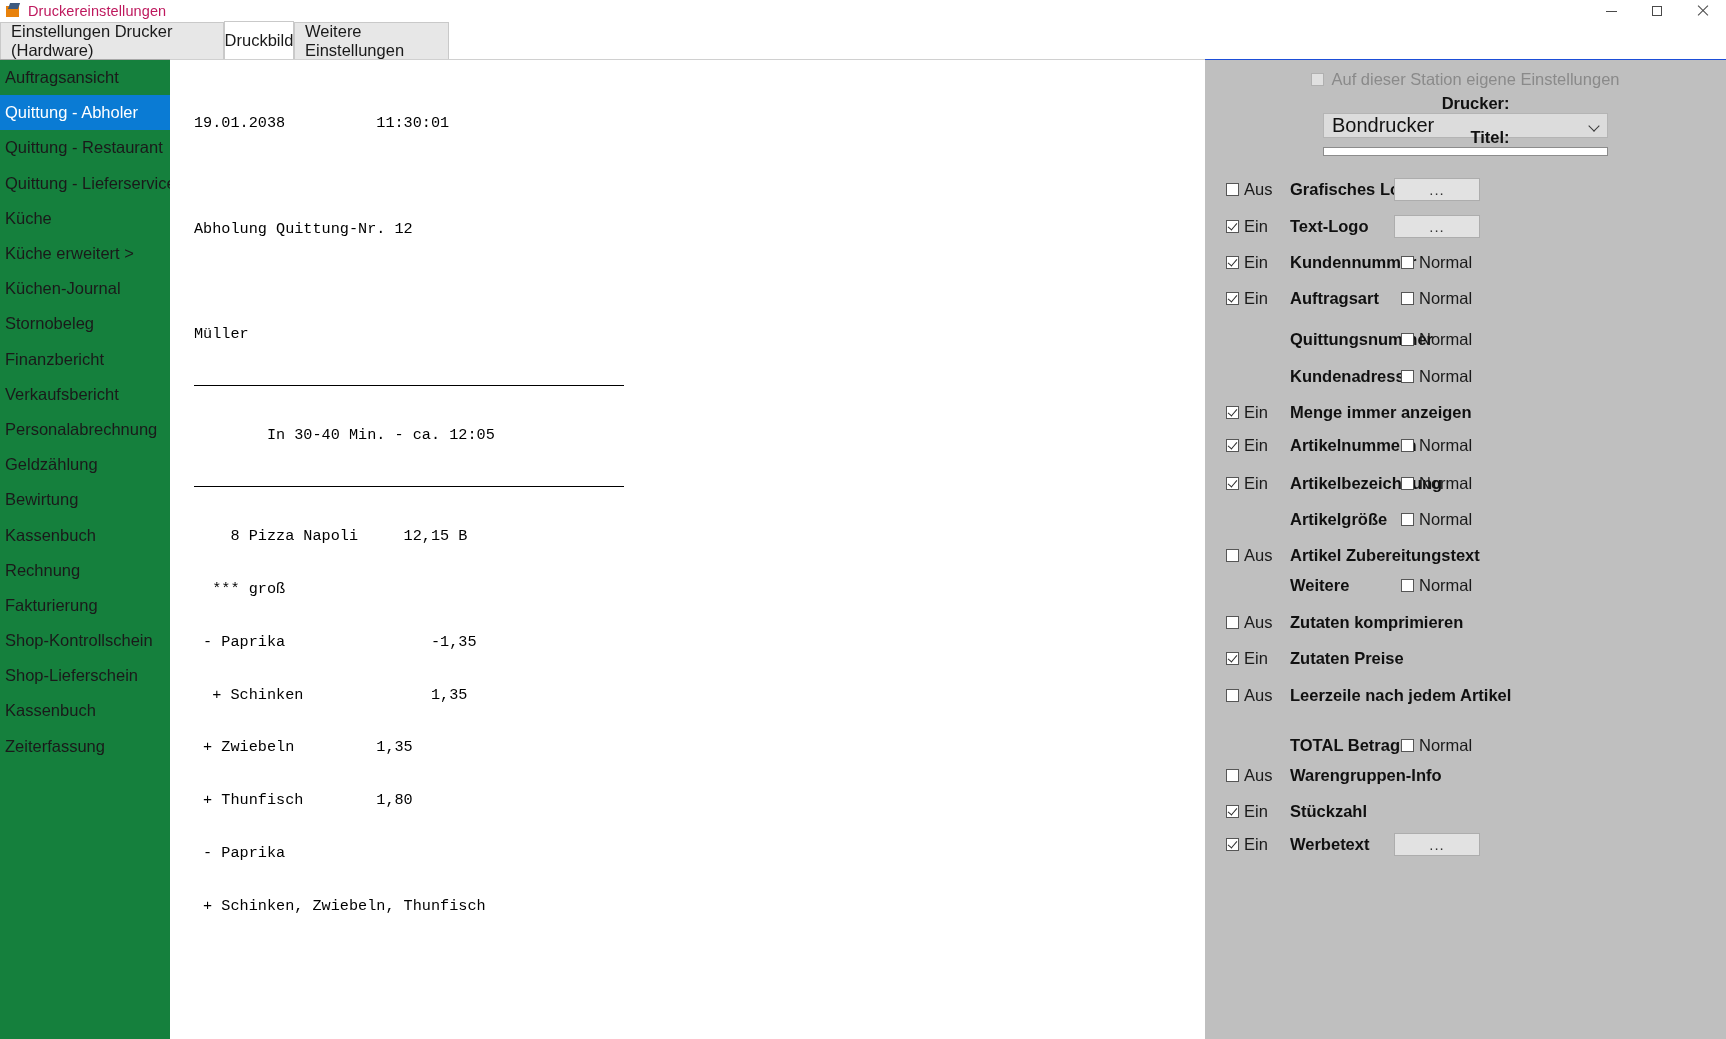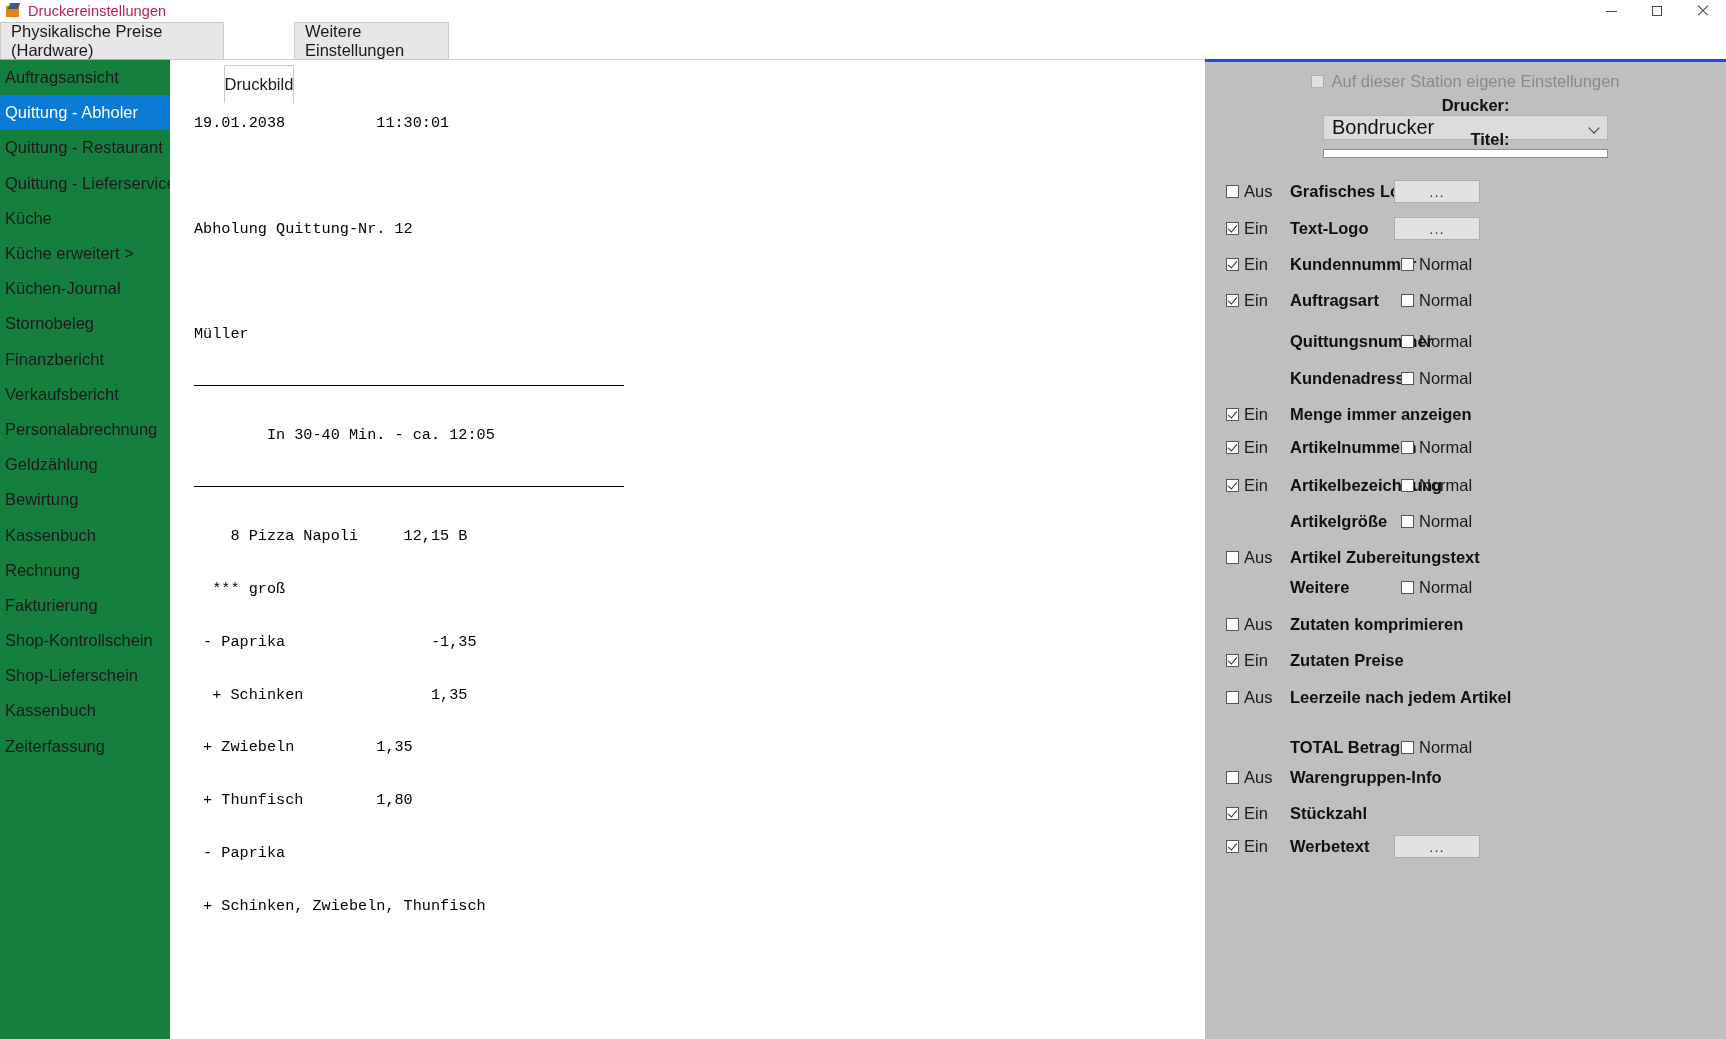--- a/index.html
+++ b/index.html
@@ -112,21 +112,21 @@
     border-top: 1.4px solid #000;
     margin: 6px 0 6px 0;
     height: 0;
   }
   #receipt .blank { height: 17.6px; }
 
   
   #settings {
     position: absolute; top: 59px; left: 1205px; width: 521px; height: 980px;
     background: #bfbfbf;
-    border-top: 3px solid #1d4ed8;
+    border-top: 1px solid #1d4ed8;
   }
   #station-row {
     position: absolute; top: 7px; left: 0; width: 521px; height: 24px;
     display: flex; align-items: center; justify-content: center;
   }
   .cb {
     width: 13px; height: 13px;
     border: 1px solid #565656;
     background: #ffffff;
     display: inline-block;
@@ -226,23 +226,23 @@
         <div class="gl-max"></div>
       </div>
     <div class="tb-btn">
         <div class="gl-close"></div>
       </div>
   </div>
 </div>
 
 <div id="tabstrip">
     <div class="tab" style="left: 0px; width: 224px;">
-      <span>Physikalische Preise (Hardware)</span>
-    </div>
-    <div class="tab active" style="left: 224px; width: 70px; top: -1px; margin-top: 44px;">
+      <span>Einstellungen Drucker (Hardware)</span>
+    </div>
+    <div class="tab active" style="left: 224px; width: 70px; top: -1px;">
       <span>Druckbild</span>
     </div>
     <div class="tab" style="left: 294px; width: 155px;">
       <span>Weitere Einstellungen</span>
     </div>
   </div>
 
 <div id="sidebar">
     <div class="side-item">
       <span>Auftragsansicht</span>

